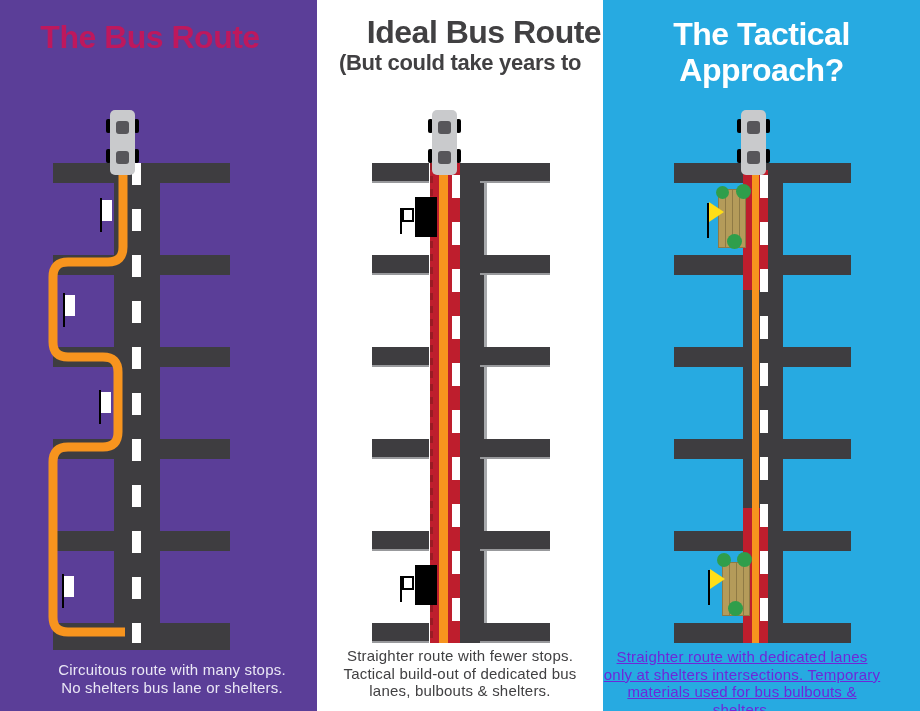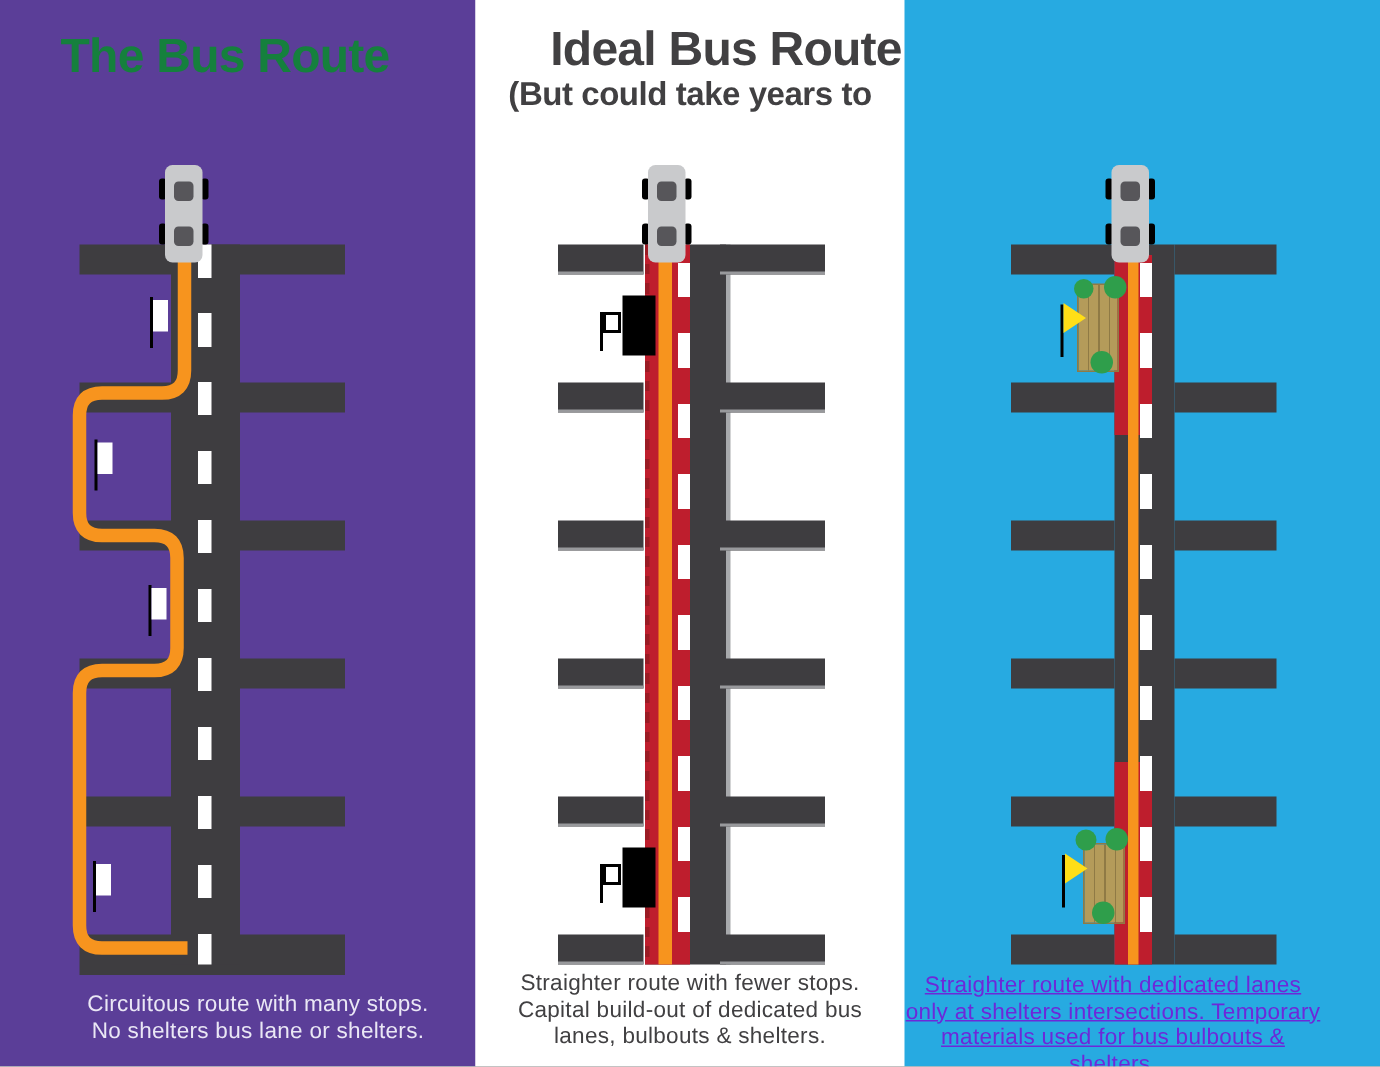--- a/index.html
+++ b/index.html
@@ -39,21 +39,21 @@
 </style>
 </head>
 <body>
 
 <div id="stage">
 
   <div class="abs panel" style="left:0;width:317px;background:var(--purple,#5b3e98);"></div>
   <div class="abs panel" style="left:317px;width:286px;background:var(--white,#fff);"></div>
   <div class="abs panel" style="left:603px;width:317px;background:var(--cyan,#27aae1);"></div>
 
-  <div class="abs" style="left:0;top:19px;width:300px;color:#15803d;">
+  <div class="abs" style="left:0;top:19px;width:300px;color:#be185d;">
     <div class="title-line t-big">The Bus Route</div>
   </div>
 
   <div class="abs street" style="left:53px;top:163px;width:177px;height:20px;"></div>
   <div class="abs street" style="left:53px;top:255px;width:177px;height:20px;"></div>
   <div class="abs street" style="left:53px;top:347px;width:177px;height:20px;"></div>
   <div class="abs street" style="left:53px;top:439px;width:177px;height:20px;"></div>
   <div class="abs street" style="left:53px;top:531px;width:177px;height:20px;"></div>
   <div class="abs street" style="left:53px;top:623px;width:177px;height:27px;"></div>
 
@@ -122,24 +122,28 @@
   <div class="abs bus-wheel" style="left:428px;top:119px;"></div>
   <div class="abs bus-wheel" style="left:456px;top:119px;"></div>
   <div class="abs bus-wheel" style="left:428px;top:149px;"></div>
   <div class="abs bus-wheel" style="left:456px;top:149px;"></div>
   <div class="abs bus-body" style="left:432px;top:110px;width:25px;height:65px;"></div>
   <div class="abs bus-window" style="left:438px;top:121px;"></div>
   <div class="abs bus-window" style="left:438px;top:151px;"></div>
 
   <div class="abs" style="left:317px;top:647px;width:286px;color:var(--text-dark,#414042);">
     <div class="caption-line">Straighter route with fewer stops.</div>
-    <div class="caption-line">Capital build-out of dedicated bus</div>
+    <div class="caption-line">Tactical build-out of dedicated bus</div>
     <div class="caption-line">lanes, bulbouts &amp; shelters.</div>
   </div>
 
+  <div class="abs" style="left:603px;top:16px;width:317px;color:#fff;">
+    <div class="title-line t-big">The Tactical</div>
+    <div class="title-line t-big">Approach?</div>
+  </div>
 
   <div class="abs road" style="left:743px;top:163px;width:40px;height:480px;"></div>
 
   <div class="abs street" style="left:674px;top:163px;width:69px;height:20px;"></div>
   <div class="abs street" style="left:783px;top:163px;width:68px;height:20px;"></div>
   <div class="abs street" style="left:674px;top:255px;width:69px;height:20px;"></div>
   <div class="abs street" style="left:783px;top:255px;width:68px;height:20px;"></div>
   <div class="abs street" style="left:674px;top:347px;width:69px;height:20px;"></div>
   <div class="abs street" style="left:783px;top:347px;width:68px;height:20px;"></div>
   <div class="abs street" style="left:674px;top:439px;width:69px;height:20px;"></div>

